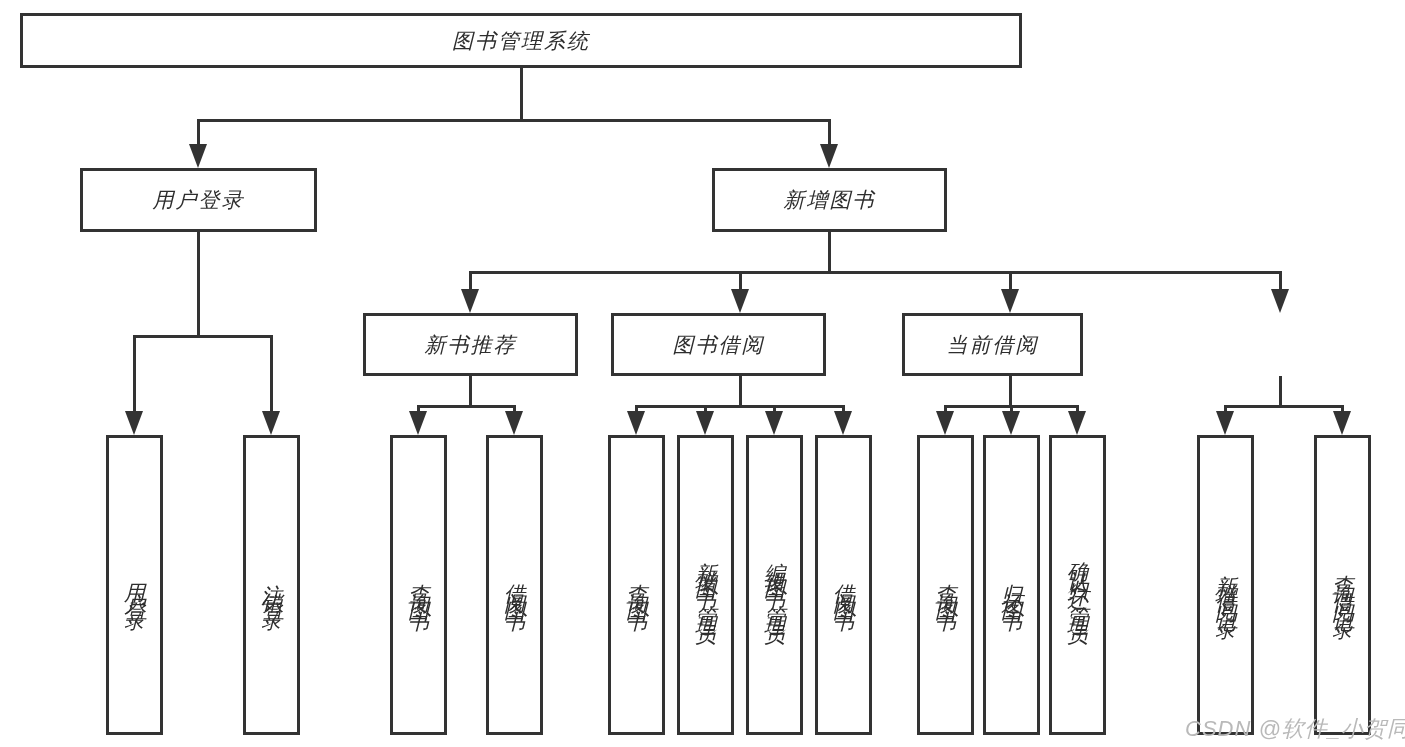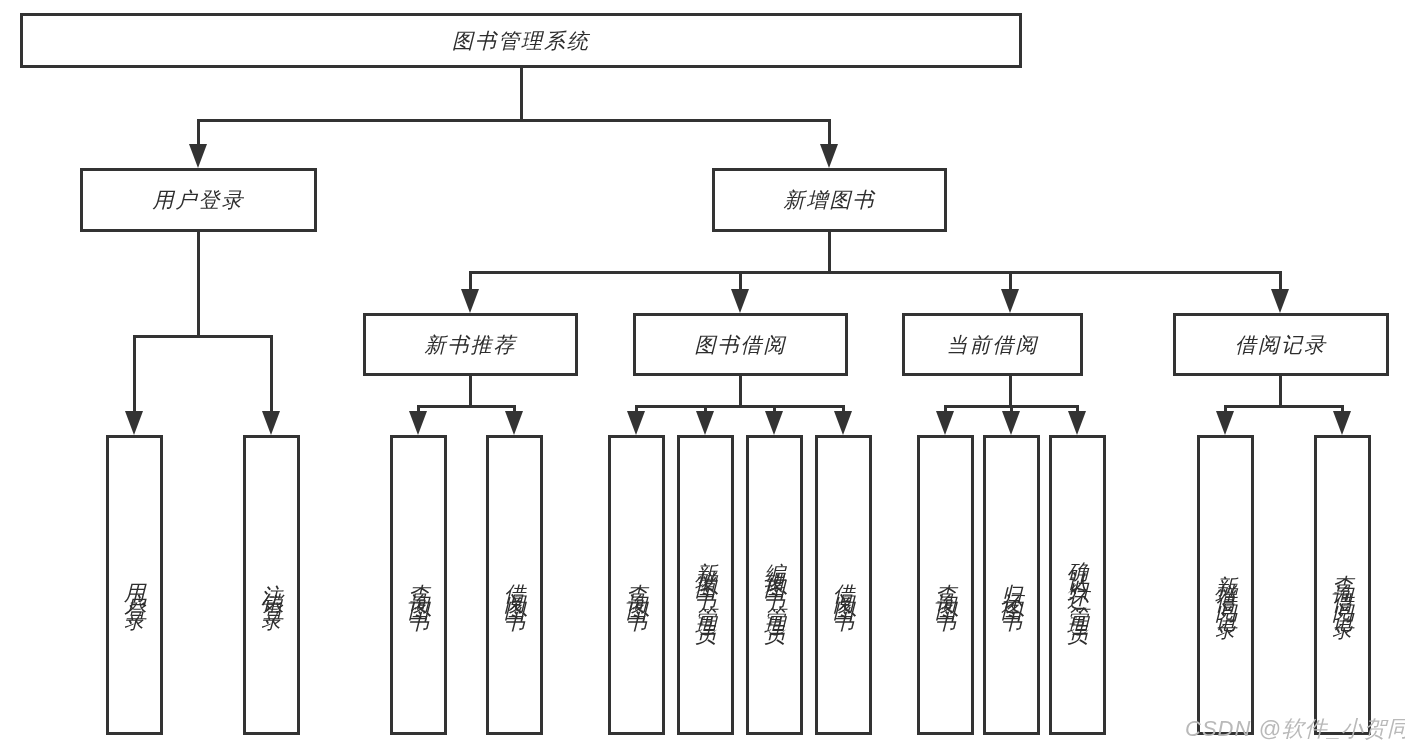--- a/index.html
+++ b/index.html
@@ -78,28 +78,25 @@
   <div class="vl" style="left:1009px;top:271px;height:20px;"></div>
   <div class="vl" style="left:1279px;top:271px;height:20px;"></div>
   <div class="ar" style="left:461px;top:289px;"></div>
   <div class="ar" style="left:731px;top:289px;"></div>
   <div class="ar" style="left:1001px;top:289px;"></div>
   <div class="ar" style="left:1271px;top:289px;"></div>
 
   <div class="hnode" style="left:363px;top:313px;width:215px;height:63px;">
     <span>新书推荐</span>
   </div>
-  <div class="hnode" style="left:633px;top:313px;width:215px;height:63px;">
+  <div class="hnode" style="left:611px;top:313px;width:215px;height:63px;">
     <span>图书借阅</span>
   </div>
   <div class="hnode" style="left:902px;top:313px;width:181px;height:63px;">
     <span>当前借阅</span>
-  </div>
-  <div class="hnode" style="left:1173px;top:313px;width:216px;height:63px;">
-    <span>借阅记录</span>
   </div>
 
   <div class="vl" style="left:469px;top:376px;height:31px;"></div>
   <div class="hl" style="left:417px;top:405px;width:99px;"></div>
   <div class="vl" style="left:417px;top:405px;height:8px;"></div>
   <div class="vl" style="left:513px;top:405px;height:8px;"></div>
   <div class="ar" style="left:409px;top:411px;"></div>
   <div class="ar" style="left:505px;top:411px;"></div>
 
   <div class="vl" style="left:739px;top:376px;height:31px;"></div>

